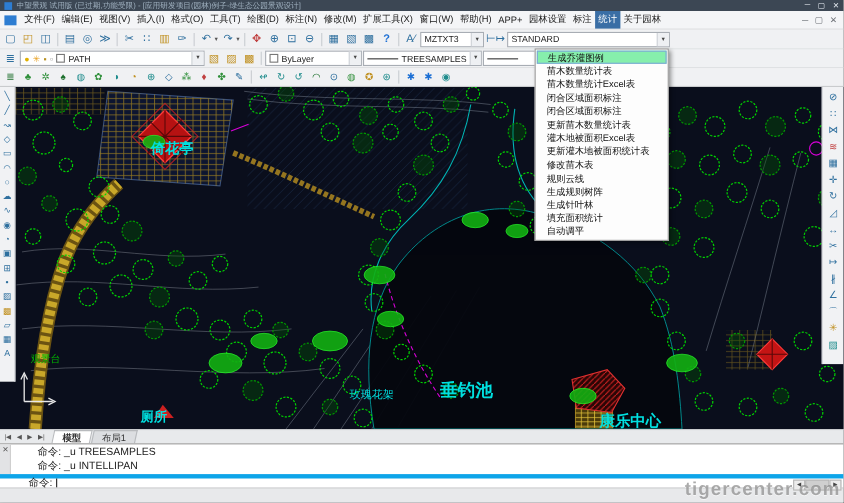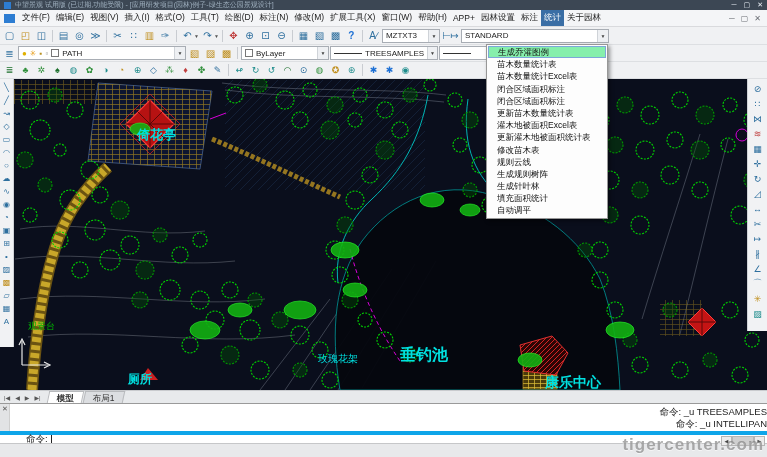--- a/index.html
+++ b/index.html
@@ -67,21 +67,21 @@
   .tabnav{display:flex;gap:1px;margin-right:4px;}
   .tabnav span{font-size:6px;color:#555;padding:0 2px;}
   .tab{padding:0 8px;height:12px;line-height:12px;border:1px solid #b8babd;border-bottom:none;background:#dcdee1;transform:skewX(-12deg);}
   .tab>span{display:inline-block;transform:skewX(12deg);}
   .tab.active{background:#fff;font-weight:bold;}
 
   
   .cmdwin{position:relative;height:28px;background:#fff;border-top:1px solid #9a9a9a;font-family:"DejaVu Sans Mono","Liberation Mono",monospace;font-size:9.5px;color:#222;}
   .cmd-grip{position:absolute;left:0;top:0;bottom:0;width:10px;background:#e2e3e5;border-right:1px solid #cfcfcf;}
   .cmd-grip .x{position:absolute;left:2px;top:1px;font-size:7px;color:#555;}
-  .cmd-lines{padding:2px 0 0 34px;line-height:12px;text-align:right;}
+  .cmd-lines{padding:2px 0 0 34px;line-height:12px;}
   .cmdprompt{height:12px;background:#fff;border-top:4px solid #0ea5e9;display:flex;align-items:center;font-family:"DejaVu Sans Mono","Liberation Mono",monospace;font-size:9.5px;color:#222;padding-left:26px;position:relative;}
   .caret{width:1px;height:8px;background:#222;margin-left:3px;}
   .hscroll{position:absolute;right:2px;top:1px;display:flex;align-items:center;height:10px;}
   .hscroll .sbtn{width:11px;height:10px;border:1px solid #b5b5b5;background:#ececec;font-size:5px;display:flex;align-items:center;justify-content:center;color:#444;}
   .hscroll .sthumb{width:22px;height:10px;background:#cfcfcf;border:1px solid #b5b5b5;}
 
   
   .statusbar{height:14px;background:#e8e9eb;border-top:1px solid #c6c7c9;}
 
   .watermark{position:absolute;right:3px;bottom:2px;font-size:17px;font-weight:bold;letter-spacing:1px;color:rgba(120,120,120,.62);text-shadow:0 1px 0 rgba(255,255,255,.55);z-index:60;}

